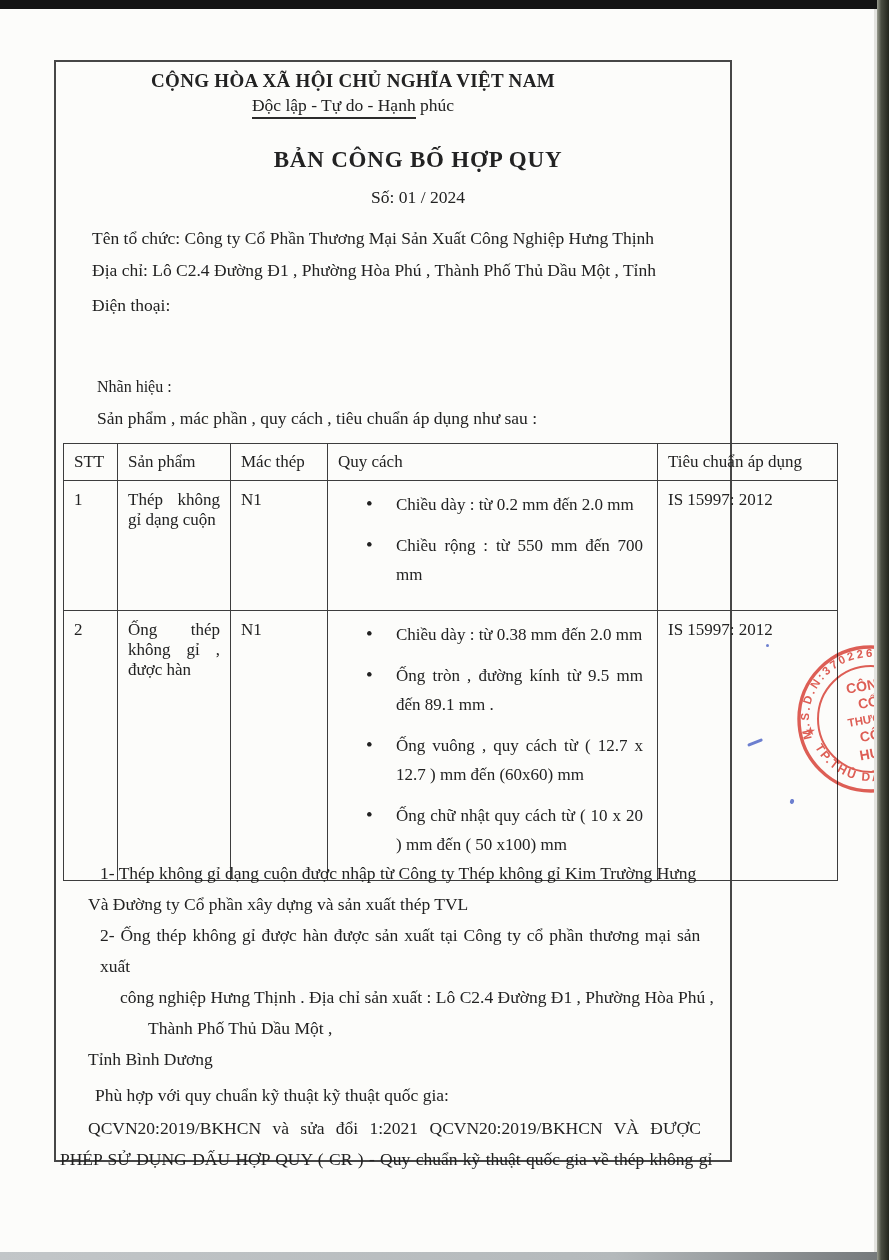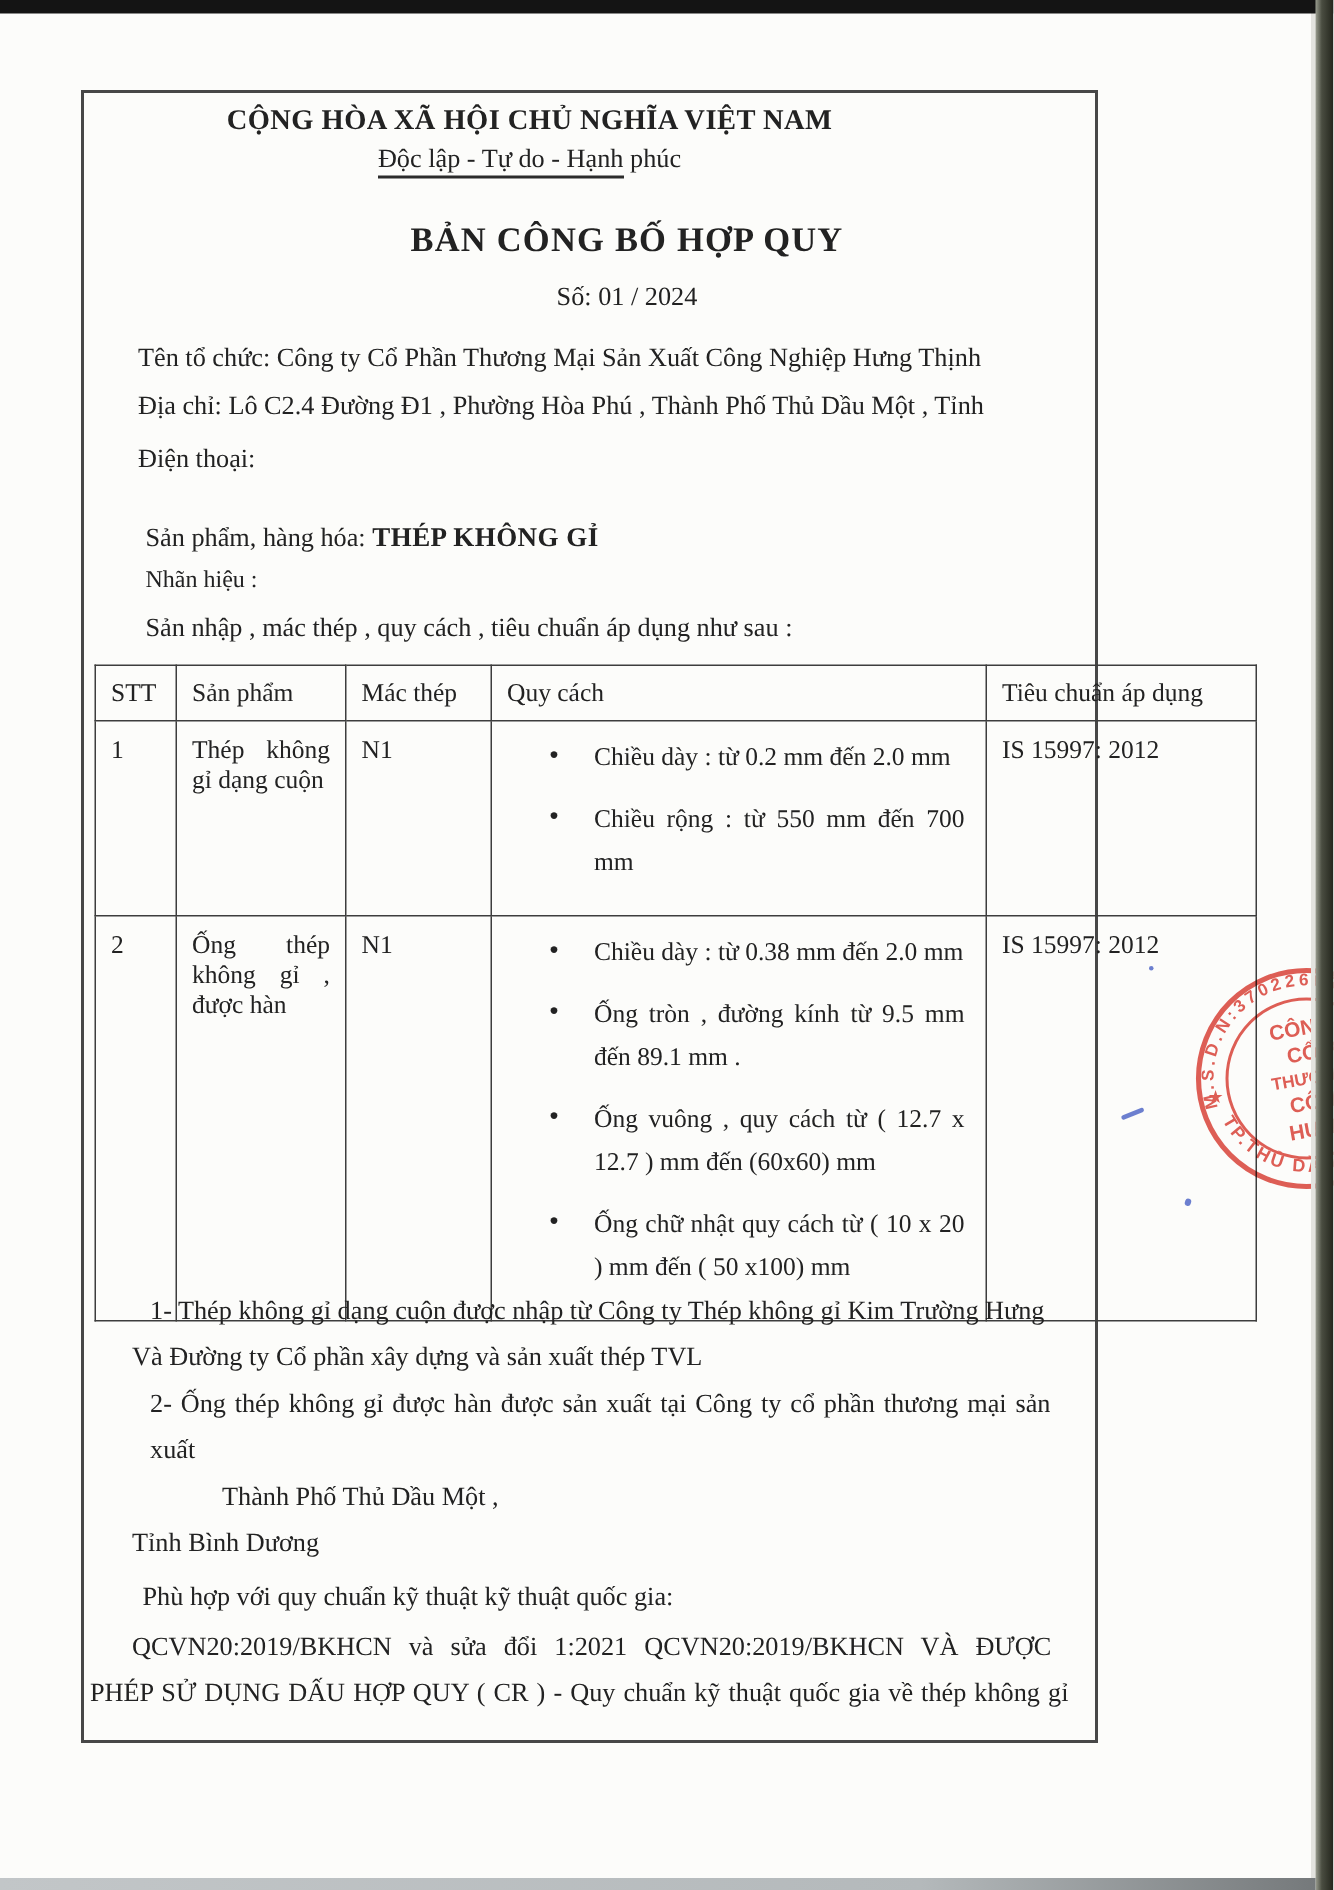--- a/index.html
+++ b/index.html
@@ -94,23 +94,22 @@
 
     <div class="abs doc-title">BẢN CÔNG BỐ HỢP QUY</div>
     <div class="abs doc-num">Số: 01 / 2024</div>
 
     <div class="abs org">
       <div>Tên tổ chức: Công ty Cổ Phần Thương Mại Sản Xuất Công Nghiệp Hưng Thịnh</div>
       <div>Địa chỉ: Lô C2.4 Đường Đ1 , Phường Hòa Phú , Thành Phố Thủ Dầu Một , Tỉnh</div>
       <div class="phone">Điện thoại:</div>
     </div>
 
-    <div class="abs prod"><span>Sản phẩm, hàng hóa: </span><b>THÉP KHÔNG GỈ</b></div>
     <div class="abs brand">Nhãn hiệu :</div>
-    <div class="abs intro">Sản nhập , mác thép , quy cách , tiêu chuẩn áp dụng như sau :</div>
+    <div class="abs intro">Sản phẩm , mác phần , quy cách , tiêu chuẩn áp dụng như sau :</div>
 
     <table class="spec">
       <colgroup>
           <col style="width:54px">
           <col style="width:113px">
           <col style="width:97px">
           <col style="width:330px">
           <col style="width:180px">
         </colgroup>
       <thead>
@@ -149,20 +148,21 @@
           </td>
           <td>IS 15997: 2012</td>
         </tr>
       </tbody>
     </table>
 
     <div class="abs notes">
       <div class="n1a">1- Thép không gỉ dạng cuộn được nhập từ Công ty Thép không gỉ Kim Trường Hưng</div>
       <div class="n1b">Và Đường ty Cổ phần xây dựng và sản xuất thép TVL</div>
       <div class="n2a">2- Ống thép không gỉ được hàn được sản xuất tại Công ty cổ phần thương mại sản xuất</div>
+      <div class="n2b">công nghiệp Hưng Thịnh . Địa chỉ sản xuất : Lô C2.4 Đường Đ1 , Phường Hòa Phú ,</div>
       <div class="n2c">Thành Phố Thủ Dầu Một ,</div>
       <div class="n3">Tỉnh Bình Dương</div>
       <div class="n4">Phù hợp với quy chuẩn kỹ thuật kỹ thuật quốc gia:</div>
       <div class="n5">QCVN20:2019/BKHCN và sửa đổi 1:2021 QCVN20:2019/BKHCN VÀ ĐƯỢC</div>
       <div class="n6">PHÉP SỬ DỤNG DẤU HỢP QUY ( CR ) -  Quy chuẩn kỹ thuật quốc gia về thép không gỉ</div>
     </div>
 
   </div>
 
   <svg class="stamp" width="210" height="210" viewBox="-105 -105 210 210">

